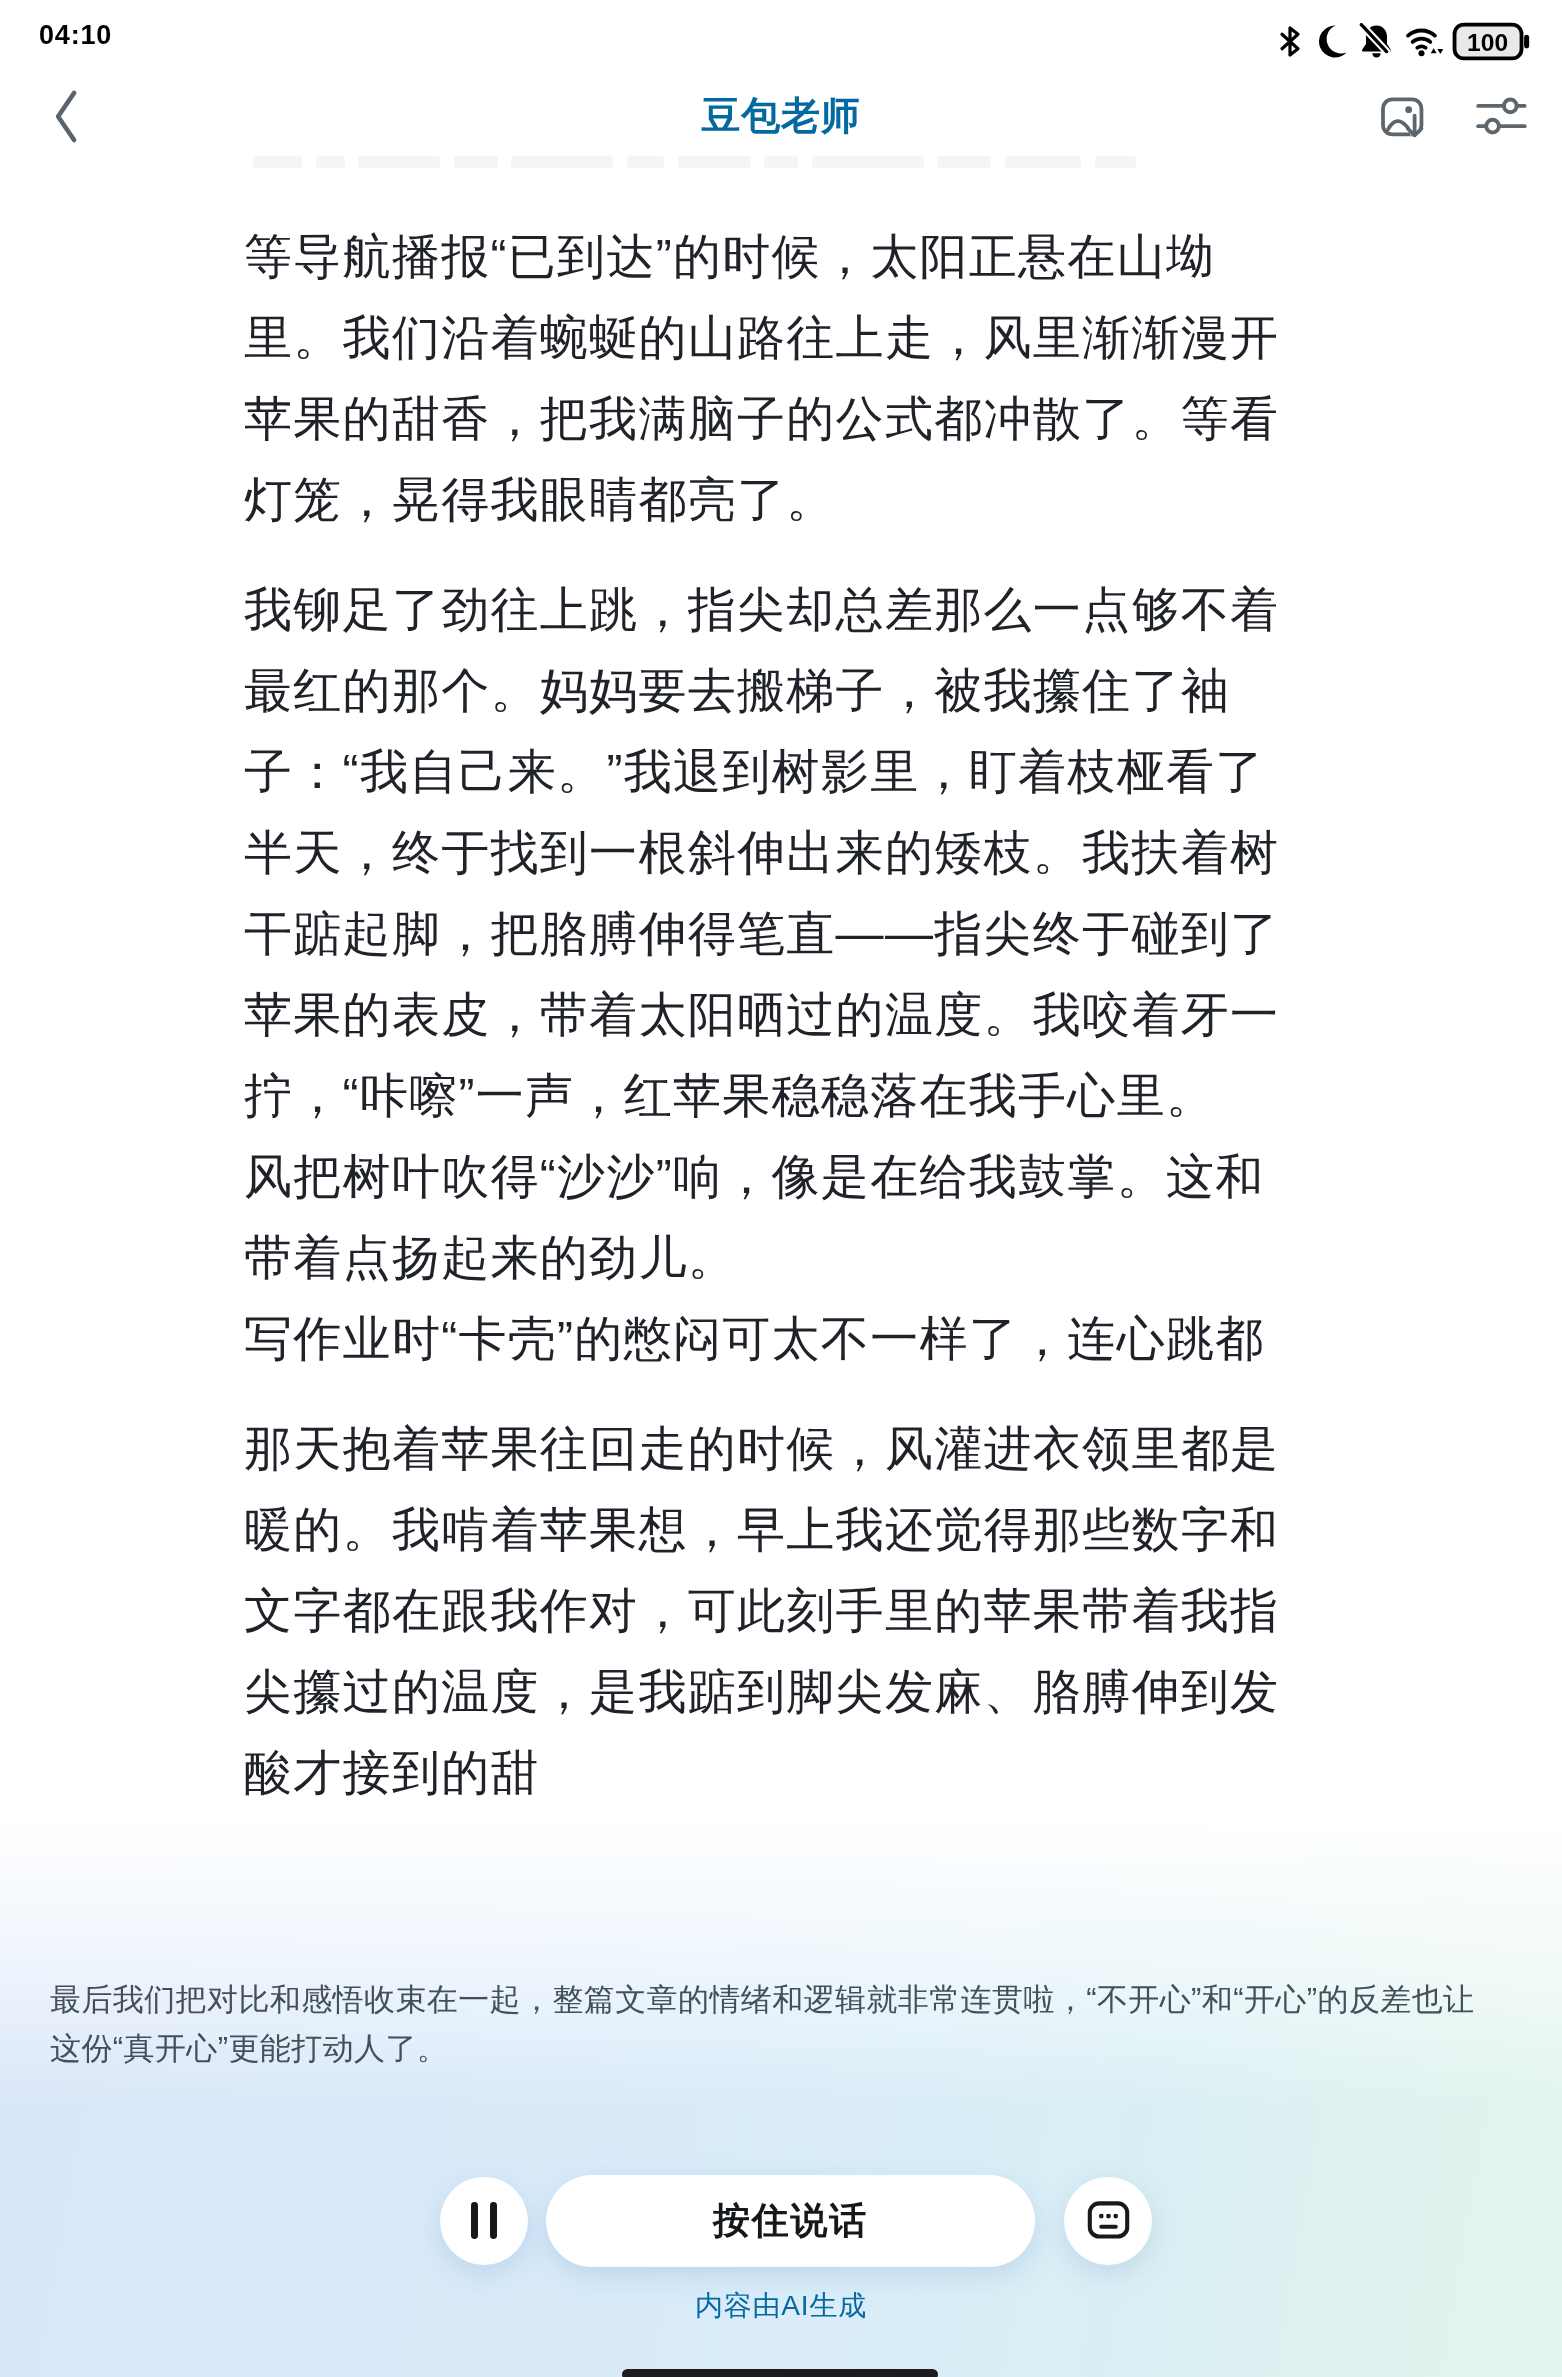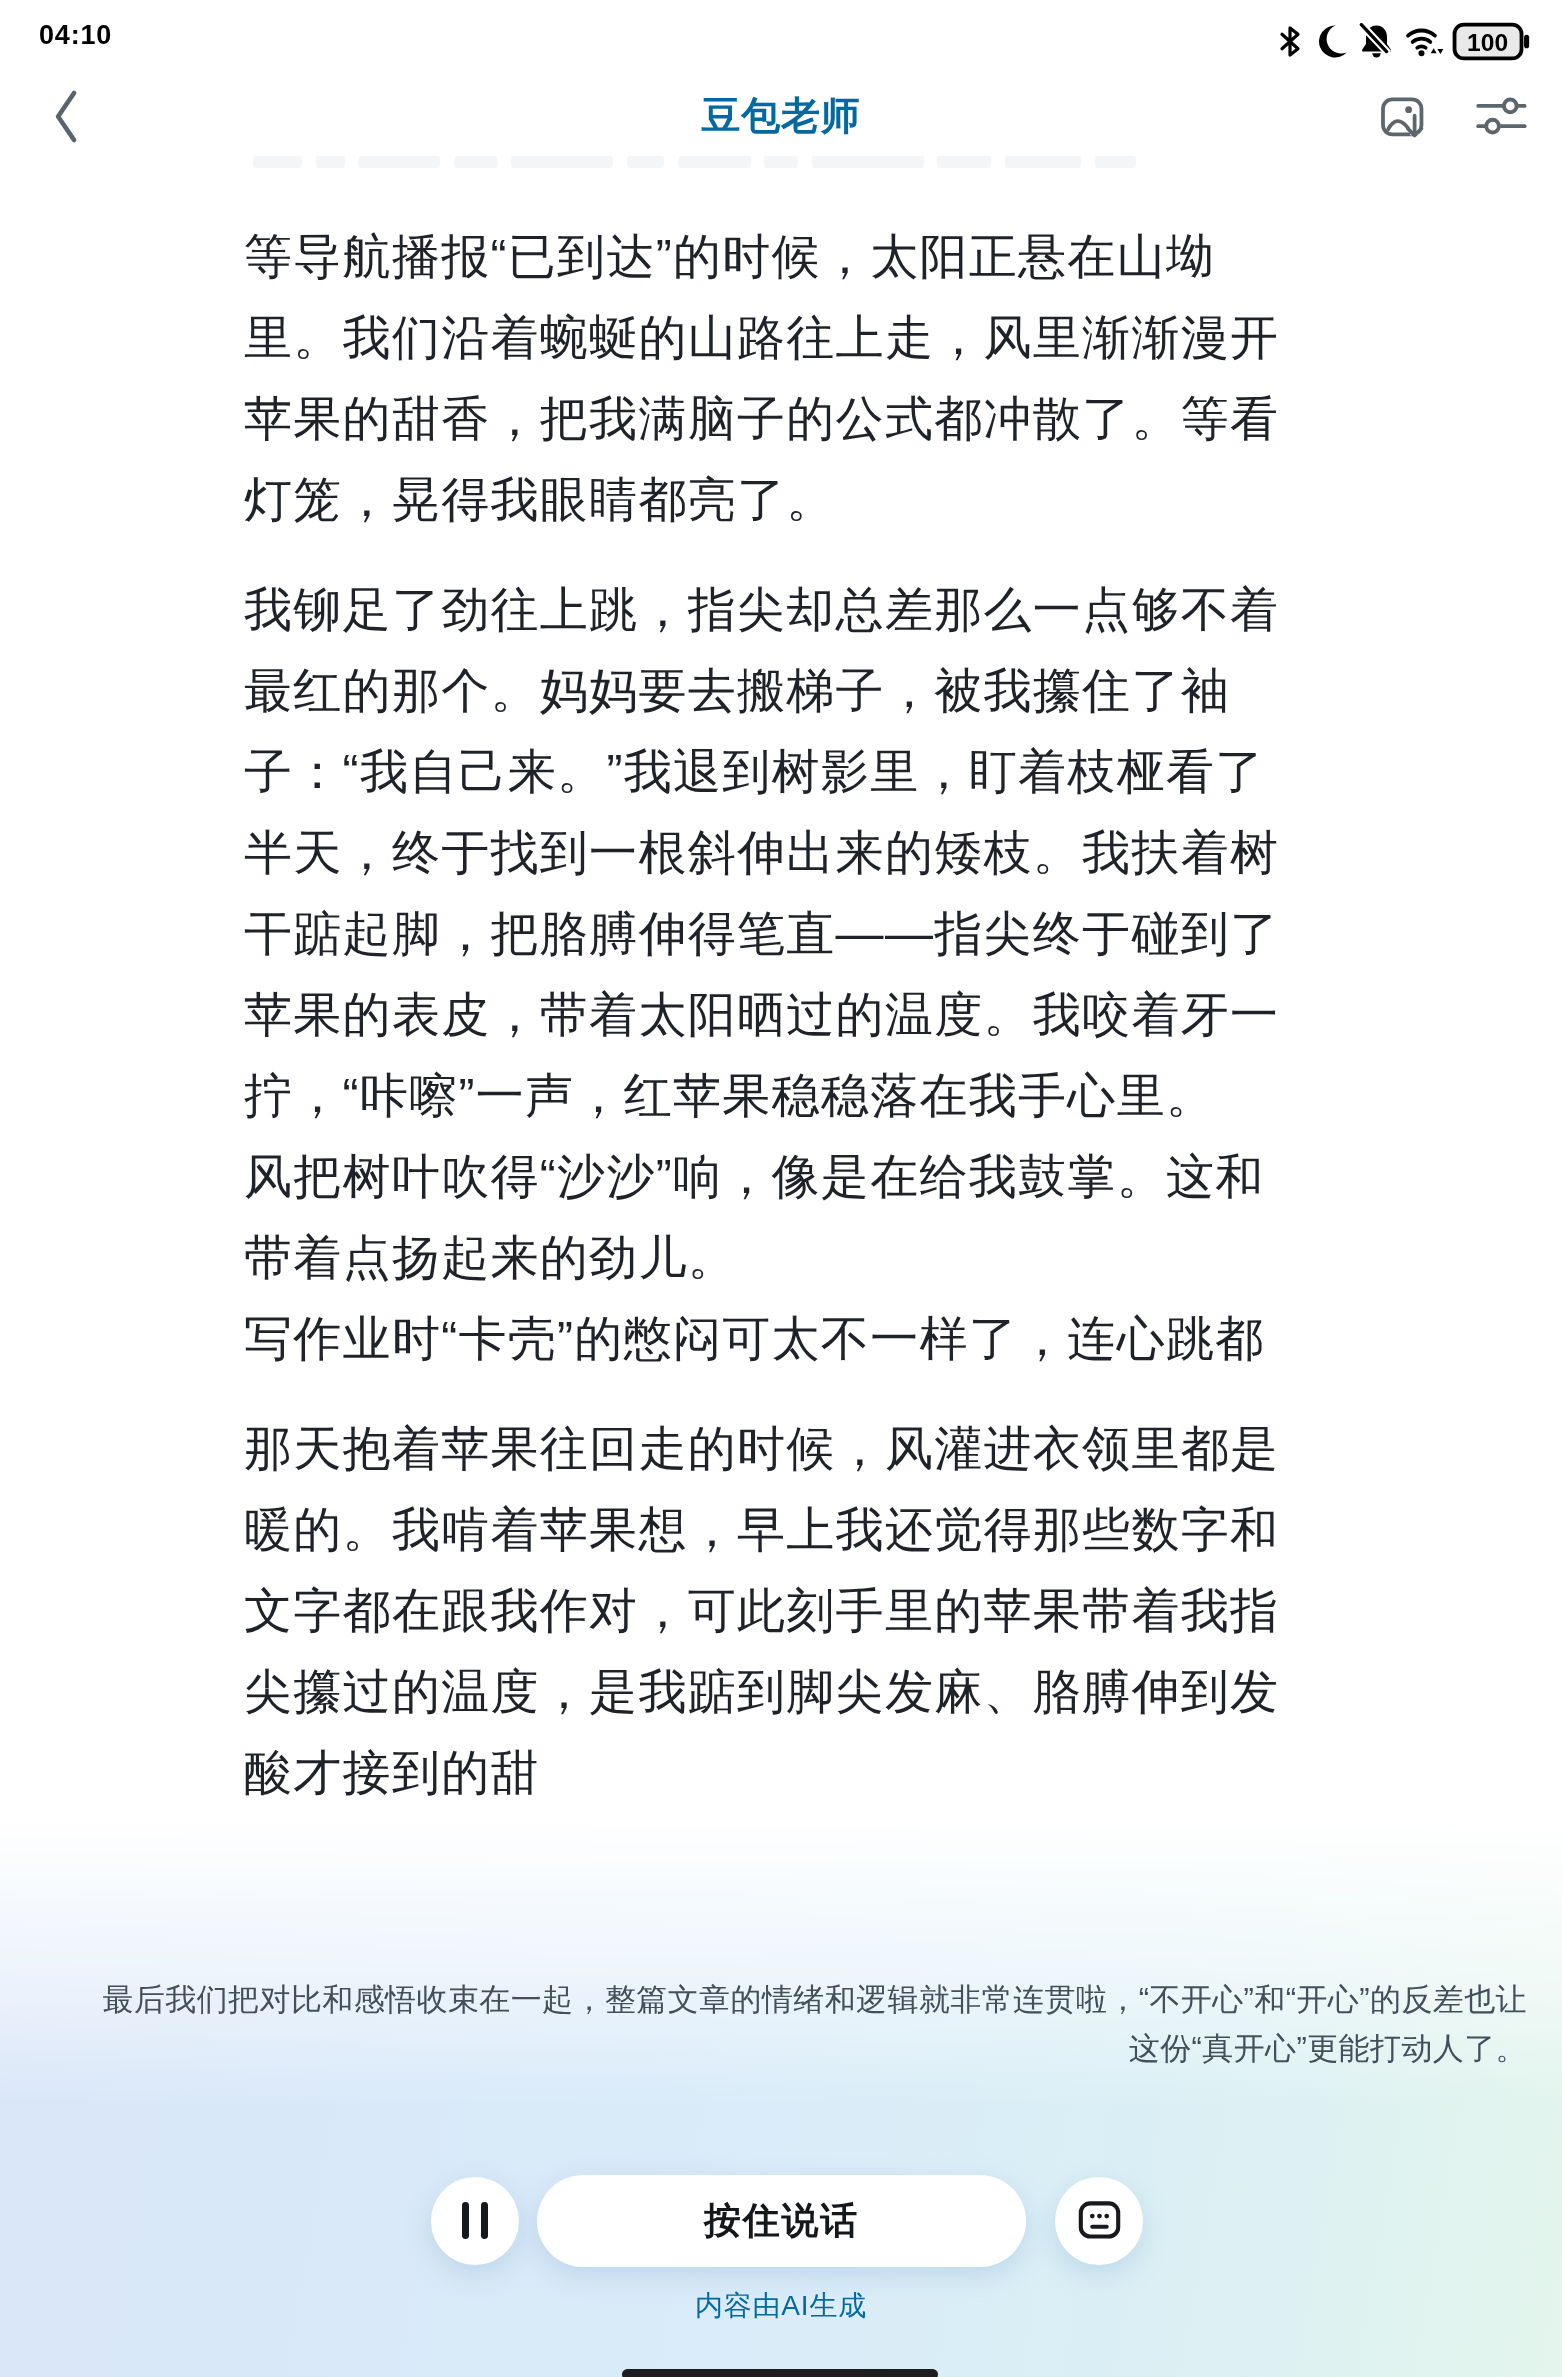--- a/index.html
+++ b/index.html
@@ -23,24 +23,24 @@
   .article .para{margin:0 0 29px 4px;}
   .article .tline{font-size:48px;line-height:81px;font-weight:500;letter-spacing:1.3px;white-space:nowrap;}
   
   .fog{position:absolute;left:0;top:1817px;width:1562px;height:560px;pointer-events:none;}
   .fog-white{position:absolute;inset:0;background:linear-gradient(to bottom,rgba(255,255,255,0) 0px,rgba(255,255,255,.62) 98px,#ffffff 178px);}
   .fog-color{position:absolute;inset:0;
     background:linear-gradient(100deg,#d9e6f8 0%,#d9ebf9 45%,#daeff5 72%,#e3f5ec 100%);
     -webkit-mask-image:linear-gradient(to bottom,transparent 0px,rgba(0,0,0,.45) 153px,#000 289px);
     mask-image:linear-gradient(to bottom,transparent 0px,rgba(0,0,0,.45) 153px,#000 289px);}
   
-  .note{position:absolute;left:50px;top:1975px;width:1477px;color:#434f5a;text-align:right;}
+  .note{position:absolute;left:50px;top:1975px;width:1477px;color:#434f5a;}
   .note .tline{font-size:31px;line-height:49px;font-weight:500;letter-spacing:0.4px;}
   
-  .controls{position:absolute;left:0;top:2175px;width:1396px;height:93px;padding-left:16px;}
+  .controls{position:absolute;left:9px;top:2175px;width:1396px;height:93px;padding-left:16px;}
   .ctl-shadow{box-shadow:0 8.5px 25.5px rgba(120,160,205,.28);}
   .pause-btn{position:absolute;left:431px;top:1.7px;width:88px;height:88px;border-radius:44px;background:#ffffff;
     display:flex;align-items:center;justify-content:center;gap:12.7px;}
   .pause-btn i{display:block;width:6.8px;height:37px;border-radius:3.4px;background:#16191c;}
   .talk-btn{position:absolute;left:537px;top:0;width:489px;height:92px;border-radius:46px;background:#ffffff;
     display:flex;align-items:center;justify-content:center;font-size:37px;font-weight:600;color:#15181b;letter-spacing:1.7px;}
   .kb-btn{position:absolute;left:1055px;top:1.7px;width:88px;height:88px;border-radius:44px;background:#ffffff;
     display:flex;align-items:center;justify-content:center;}
   .ai-footer{position:absolute;left:0;top:2287px;width:1562px;text-align:center;font-size:28px;color:#0369a1;letter-spacing:0.8px;}
   .home-indicator{position:absolute;left:622px;bottom:-2.5px;width:316px;height:10.2px;border-radius:6px;background:#1d1d1f;}

